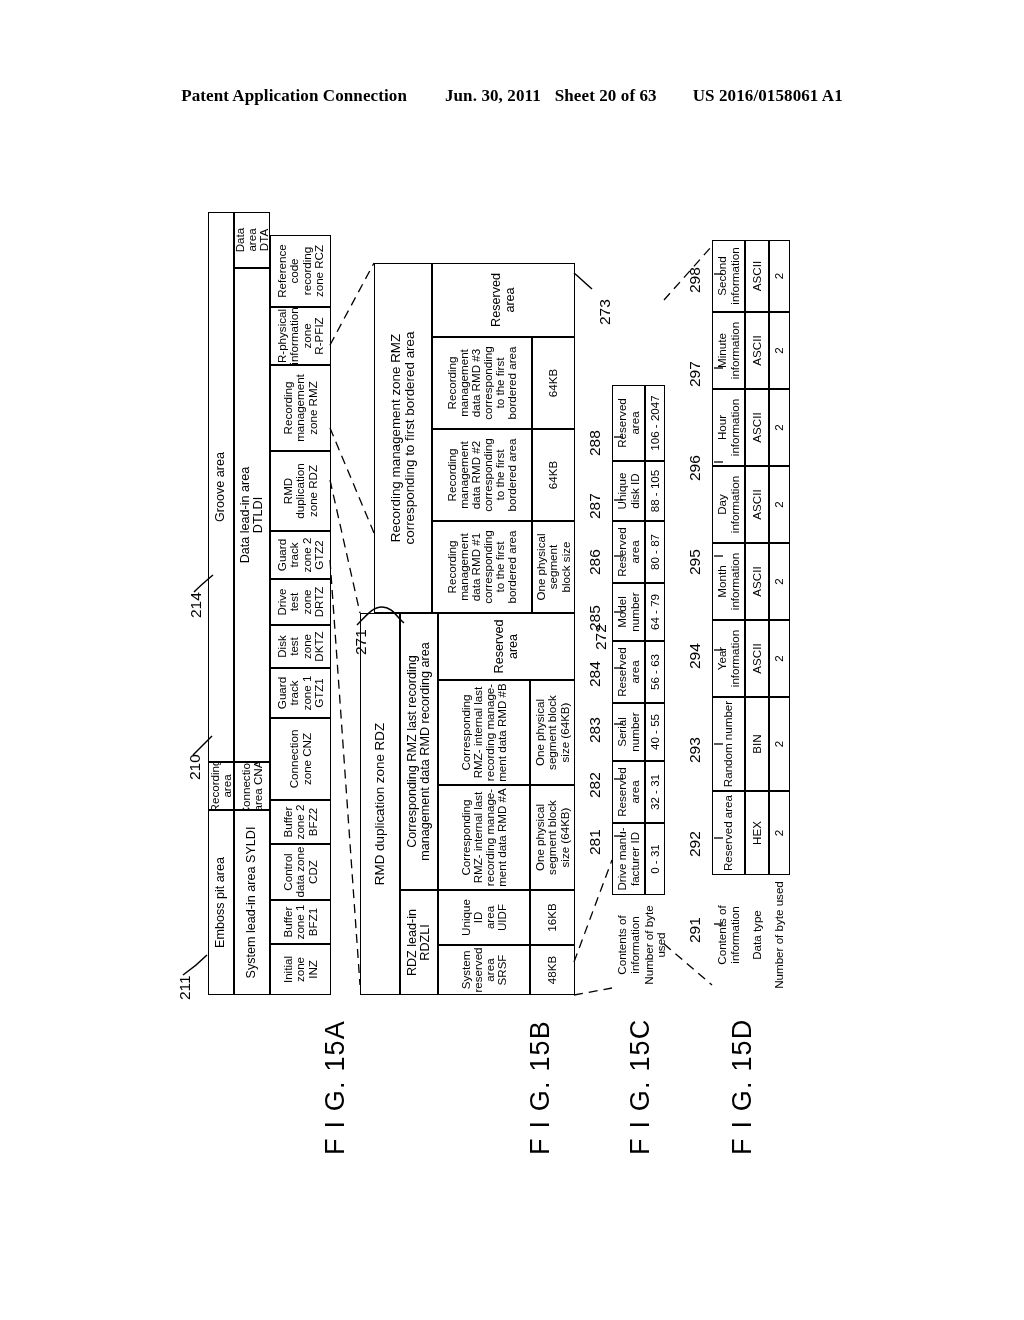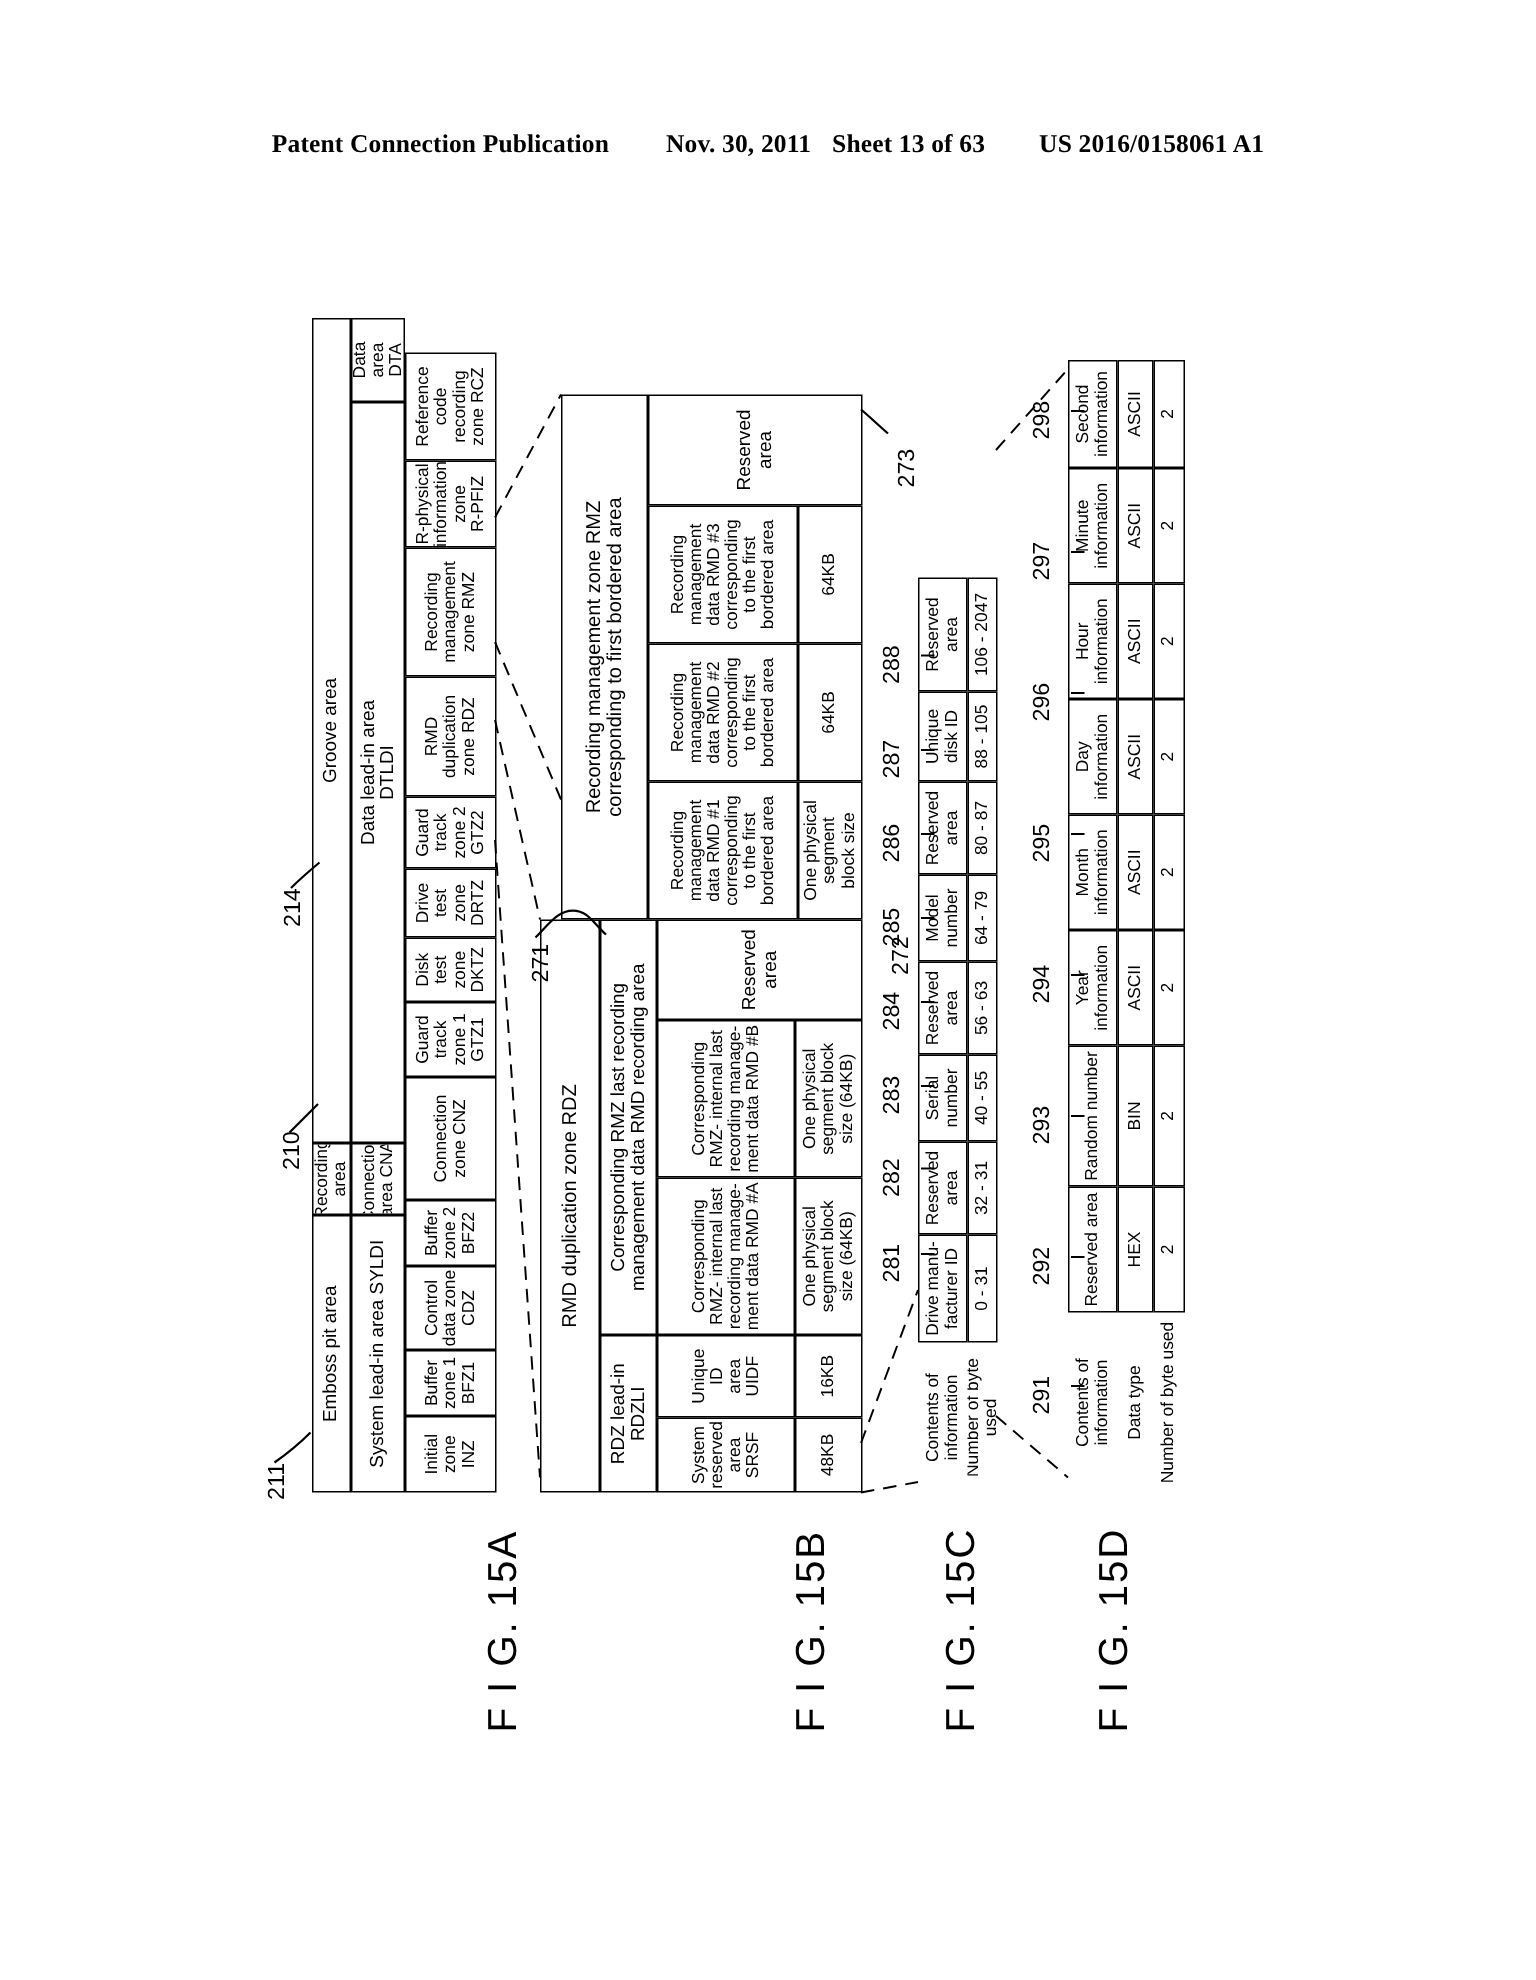--- a/index.html
+++ b/index.html
@@ -40,21 +40,21 @@
        transform-origin:0 0;transform:rotate(-90deg);
        font-family:"Liberation Sans",sans-serif;}
 
   
   svg.ovl{position:absolute;left:0;top:0;width:1024px;height:1320px;
           pointer-events:none;}
 </style>
 </head>
 <body>
 
-<div id="hdr"><span>Patent Connection Publication</span><i class="gapA"></i><span>Nov. 30, 2011</span><i class="gapB"></i><span>Sheet 13 of 63</span><i class="gapC"></i><span>US 2016/0158061 A1</span></div>
+<div id="hdr"><span>Patent Application Connection</span><i class="gapA"></i><span>Jun. 30, 2011</span><i class="gapB"></i><span>Sheet 20 of 63</span><i class="gapC"></i><span>US 2016/0158061 A1</span></div>
 
 <svg class="ovl">
 
   <path d="M183,975 C193,968 200,962 207,955" stroke="#000" stroke-width="1.5" fill="none"></path>
 
   <path d="M193,755 C200,748 206,742 212,736" stroke="#000" stroke-width="1.5" fill="none"></path>
 
   <path d="M194,592 C201,585 207,580 213,575" stroke="#000" stroke-width="1.5" fill="none"></path>
 
   <path d="M592,289 C585,283 580,278 574,273" stroke="#000" stroke-width="1.5" fill="none"></path>

